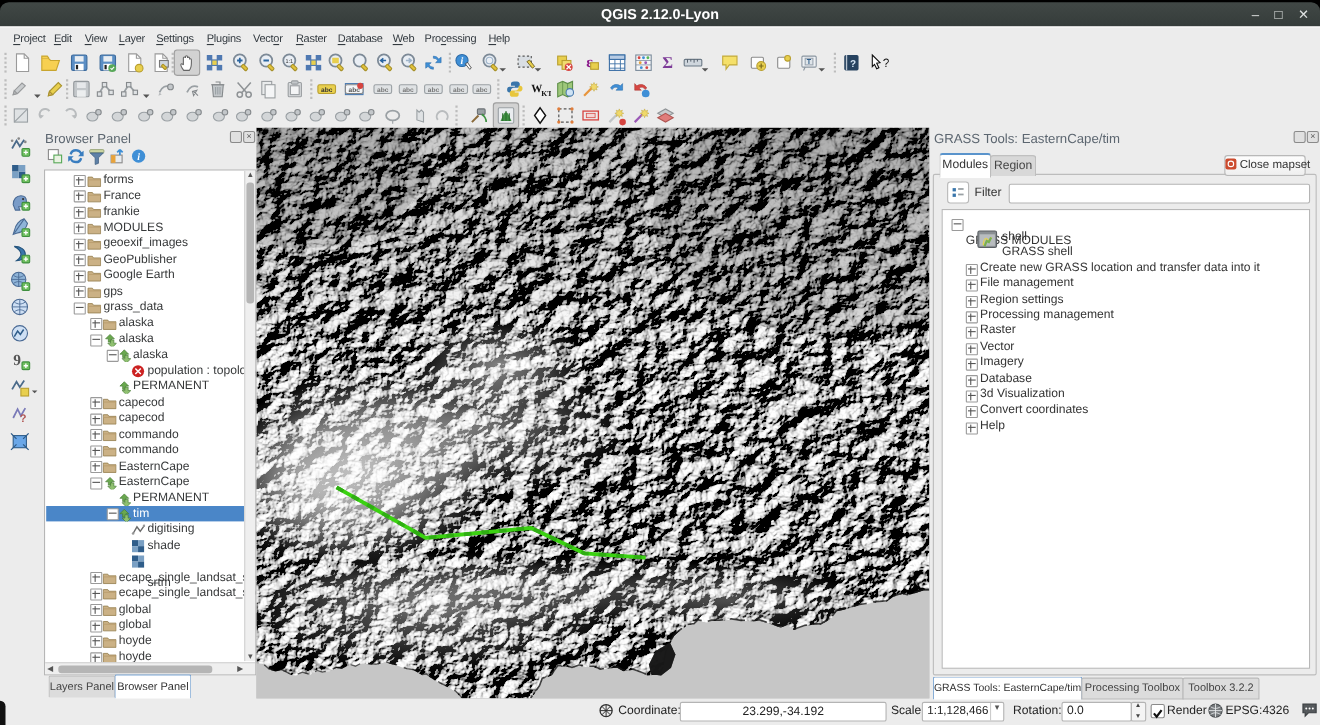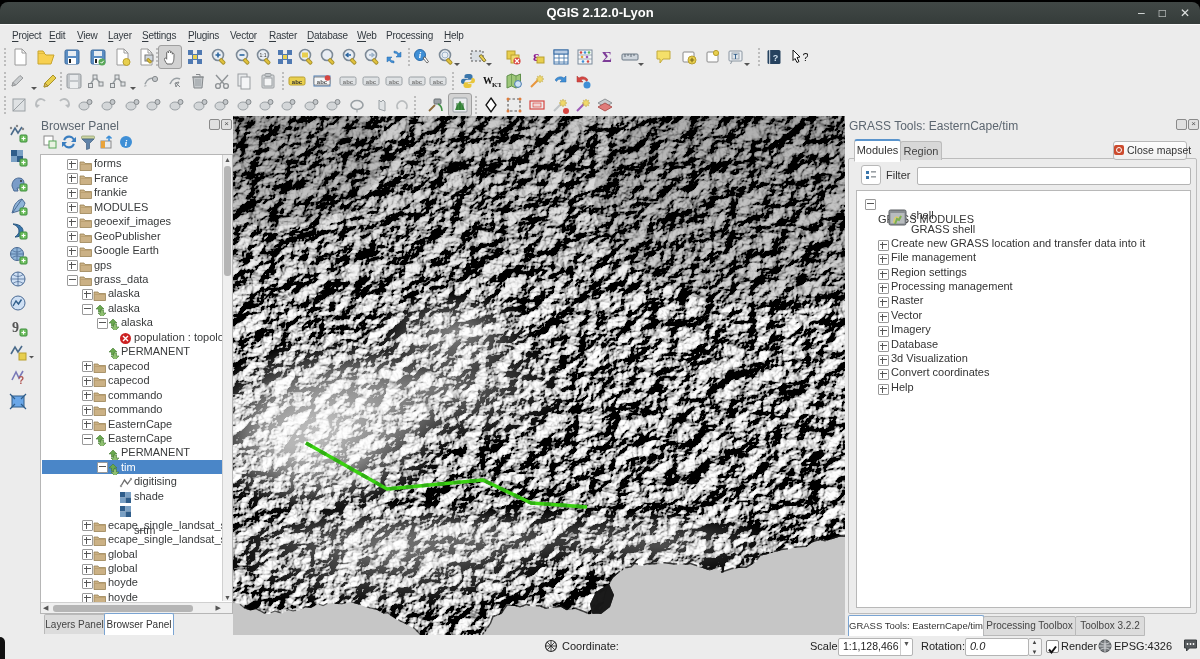--- a/index.html
+++ b/index.html
@@ -901,29 +901,30 @@
       <div class="abs" style="left:983px;top:591px;width:91px;height:18px;background:#dcdcdc;border:1px solid #b9b9b9;border-radius:2px 2px 0 0;font-size:10px;color:#444;text-align:center;line-height:18px;white-space:nowrap;overflow:hidden;">Processing Toolbox</div>
       <div class="abs" style="left:1075px;top:591px;width:68px;height:18px;background:#dcdcdc;border:1px solid #b9b9b9;border-radius:2px 2px 0 0;font-size:10px;color:#444;text-align:center;line-height:18px;white-space:nowrap;overflow:hidden;">Toolbox 3.2.2</div>
     </div>
 
   <div class="abs" id="statusbar" style="left:0;top:611px;width:1200px;height:24px;">
       <div class="abs" style="left:544px;top:3px;width:14px;height:14px;"><svg width="14" height="14" viewBox="0 0 14 14" xmlns="http://www.w3.org/2000/svg">
           <circle cx="7" cy="7" r="5.5" fill="none" stroke="#333" stroke-width="1.2"></circle>
           <path d="M7 1.5v11M1.5 7h11M3.2 3.2l7.6 7.6M10.8 3.2l-7.6 7.6" stroke="#333" stroke-width="0.9"></path>
         </svg></div>
       <div class="abs sblabel" style="left:562px;top:4px;">Coordinate:</div>
+      <div class="abs sunken" style="left:618px;top:2px;width:186px;height:16px;font-size:11px;text-align:center;line-height:16px;color:#222;">23.299,-34.192</div>
       <div class="abs sblabel" style="left:810px;top:4px;">Scale</div>
       <div class="abs sunken" style="left:838px;top:2px;width:73px;height:16px;font-size:10.5px;color:#222;">
         <span style="position:absolute;left:4px;top:1px;">1:1,128,466</span>
         <span style="position:absolute;right:2px;top:1px;font-size:7px;color:#555;">▼</span>
         <span style="position:absolute;right:11px;top:0;width:1px;height:16px;background:#ccc;"></span>
       </div>
       <div class="abs sblabel" style="left:921px;top:4px;">Rotation:</div>
       <div class="abs sunken" style="left:965px;top:2px;width:62px;height:16px;font-size:11px;color:#222;">
-        <span style="position:absolute;left:4px;top:1px;font-style:italic;">0.0</span>
+        <span style="position:absolute;left:4px;top:1px;">0.0</span>
       </div>
       <div class="abs" style="left:1028px;top:2px;width:12px;height:16px;border:1px solid #b4b4b4;border-radius:2px;background:#f4f4f4;">
         <span style="position:absolute;top:0px;left:2.5px;font-size:6px;color:#444;">▲</span>
         <span style="position:absolute;bottom:0px;left:2.5px;font-size:6px;color:#444;">▼</span>
       </div>
       <div class="abs" style="left:1046px;top:4px;width:11px;height:11px;background:#fff;border:1px solid #8a8a8a;border-radius:2px;"><svg width="11" height="11" viewBox="0 0 11 11" xmlns="http://www.w3.org/2000/svg">
           <path d="M2 5.5l2.5 3L9 2.5" fill="none" stroke="#111" stroke-width="2"></path>
         </svg></div>
       <div class="abs sblabel" style="left:1061px;top:4px;">Render</div>
       <div class="abs" style="left:1098px;top:3px;width:14px;height:14px;"><svg width="14" height="14" viewBox="0 0 14 14" xmlns="http://www.w3.org/2000/svg">

